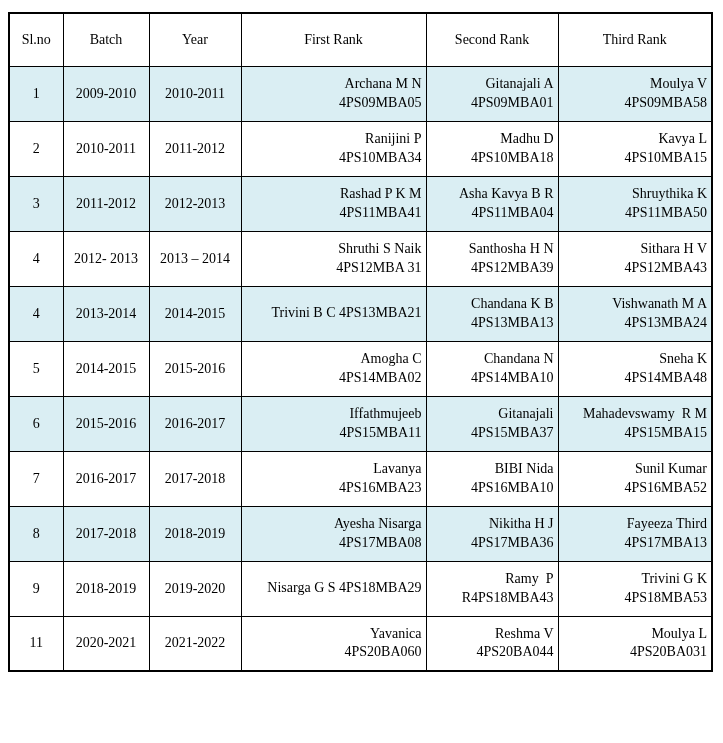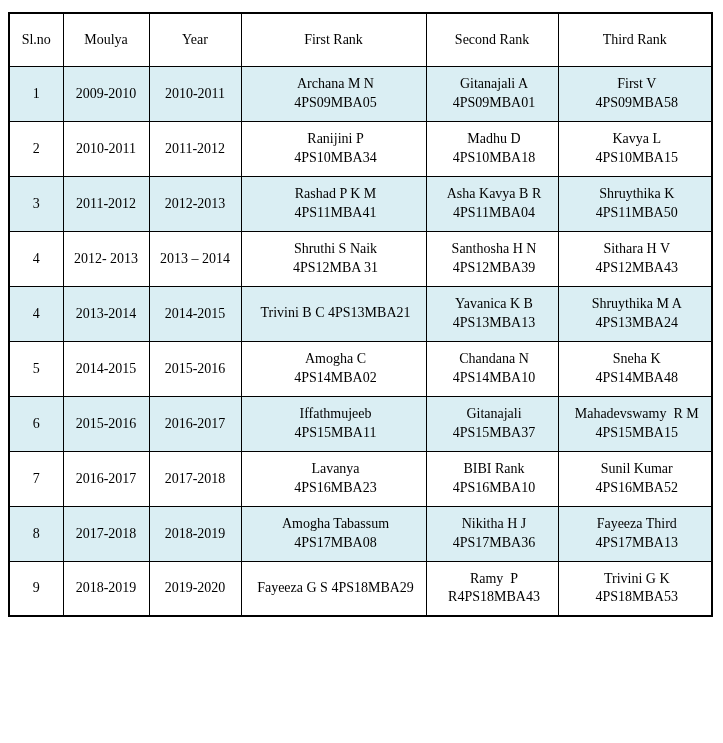--- a/index.html
+++ b/index.html
@@ -28,21 +28,21 @@
     font-size: 14px;
     font-weight: normal;
     vertical-align: middle;
     overflow: hidden;
     box-sizing: border-box;
   }
   .rank-table thead tr { height: 53px; }
   .rank-table tbody tr { height: 55px; }
   tr.shaded { background: var(--shade-color, #daeef3); }
   .c-center { text-align: center; padding: 2px 3px; margin-top: 44px; }
-  .c-rank { text-align: center; padding: 2px 4px 2px 8px; }
+  .c-rank { text-align: right; padding: 2px 4px 2px 8px; }
   .line {
     display: block;
     white-space: pre-wrap;
     line-height: 1.32;
   }
 </style>
 </head>
 <body>
 
 <div class="page">
@@ -51,42 +51,42 @@
       <col style="width:54px">
         <col style="width:86px">
         <col style="width:92px">
       <col style="width:185px">
         <col style="width:132px">
         <col style="width:154px">
     </colgroup>
     <thead>
       <tr>
         <th class="c-center">Sl.no</th>
-        <th class="c-center">Moulya</th>
+        <th class="c-center">Batch</th>
         <th class="c-center">Year</th>
         <th class="c-center">First Rank</th>
         <th class="c-center">Second Rank</th>
         <th class="c-center">Third Rank</th>
       </tr>
     </thead>
     <tbody>
       <tr class="shaded">
         <td class="c-center">1</td>
         <td class="c-center">2009-2010</td>
         <td class="c-center">2010-2011</td>
         <td class="c-rank">
           <span class="line">Archana M N</span>
           <span class="line">4PS09MBA05</span>
         </td>
         <td class="c-rank">
           <span class="line">Gitanajali A</span>
           <span class="line">4PS09MBA01</span>
         </td>
         <td class="c-rank">
-          <span class="line">First V</span>
+          <span class="line">Moulya V</span>
           <span class="line">4PS09MBA58</span>
         </td>
       </tr>
       <tr>
         <td class="c-center">2</td>
         <td class="c-center">2010-2011</td>
         <td class="c-center">2011-2012</td>
         <td class="c-rank">
           <span class="line">Ranijini P</span>
           <span class="line">4PS10MBA34</span>
@@ -136,25 +136,25 @@
       </tr>
       <tr class="shaded">
         <td class="c-center">4</td>
         <td class="c-center">2013-2014</td>
         <td class="c-center">2014-2015</td>
         <td class="c-rank">
           <span class="line">Trivini B C 4PS13MBA21</span>
           <span class="line"></span>
         </td>
         <td class="c-rank">
-          <span class="line">Yavanica K B</span>
+          <span class="line">Chandana K B</span>
           <span class="line">4PS13MBA13</span>
         </td>
         <td class="c-rank">
-          <span class="line">Shruythika M A</span>
+          <span class="line">Vishwanath M A</span>
           <span class="line">4PS13MBA24</span>
         </td>
       </tr>
       <tr>
         <td class="c-center">5</td>
         <td class="c-center">2014-2015</td>
         <td class="c-center">2015-2016</td>
         <td class="c-rank">
           <span class="line">Amogha C</span>
           <span class="line">4PS14MBA02</span>
@@ -187,57 +187,74 @@
       </tr>
       <tr>
         <td class="c-center">7</td>
         <td class="c-center">2016-2017</td>
         <td class="c-center">2017-2018</td>
         <td class="c-rank">
           <span class="line">Lavanya</span>
           <span class="line">4PS16MBA23</span>
         </td>
         <td class="c-rank">
-          <span class="line">BIBI Rank</span>
+          <span class="line">BIBI Nida</span>
           <span class="line">4PS16MBA10</span>
         </td>
         <td class="c-rank">
           <span class="line">Sunil Kumar</span>
           <span class="line">4PS16MBA52</span>
         </td>
       </tr>
       <tr class="shaded">
         <td class="c-center">8</td>
         <td class="c-center">2017-2018</td>
         <td class="c-center">2018-2019</td>
         <td class="c-rank">
-          <span class="line">Amogha Tabassum</span>
+          <span class="line">Ayesha Nisarga</span>
           <span class="line">4PS17MBA08</span>
         </td>
         <td class="c-rank">
           <span class="line">Nikitha H J</span>
           <span class="line">4PS17MBA36</span>
         </td>
         <td class="c-rank">
           <span class="line">Fayeeza Third</span>
           <span class="line">4PS17MBA13</span>
         </td>
       </tr>
       <tr>
         <td class="c-center">9</td>
         <td class="c-center">2018-2019</td>
         <td class="c-center">2019-2020</td>
         <td class="c-rank">
-          <span class="line">Fayeeza G S 4PS18MBA29</span>
+          <span class="line">Nisarga G S 4PS18MBA29</span>
           <span class="line"></span>
         </td>
         <td class="c-rank">
           <span class="line">Ramy  P</span>
           <span class="line">R4PS18MBA43</span>
         </td>
         <td class="c-rank">
           <span class="line">Trivini G K</span>
           <span class="line">4PS18MBA53</span>
+        </td>
+      </tr>
+      <tr>
+        <td class="c-center">11</td>
+        <td class="c-center">2020-2021</td>
+        <td class="c-center">2021-2022</td>
+        <td class="c-rank">
+          <span class="line">Yavanica</span>
+          <span class="line">4PS20BA060</span>
+        </td>
+        <td class="c-rank">
+          <span class="line">Reshma V</span>
+          <span class="line">4PS20BA044</span>
+        </td>
+        <td class="c-rank">
+          <span class="line">Moulya L</span>
+          <span class="line">4PS20BA031</span>
         </td>
       </tr>
     </tbody>
   </table>
 </div>
 
 </body></html>

